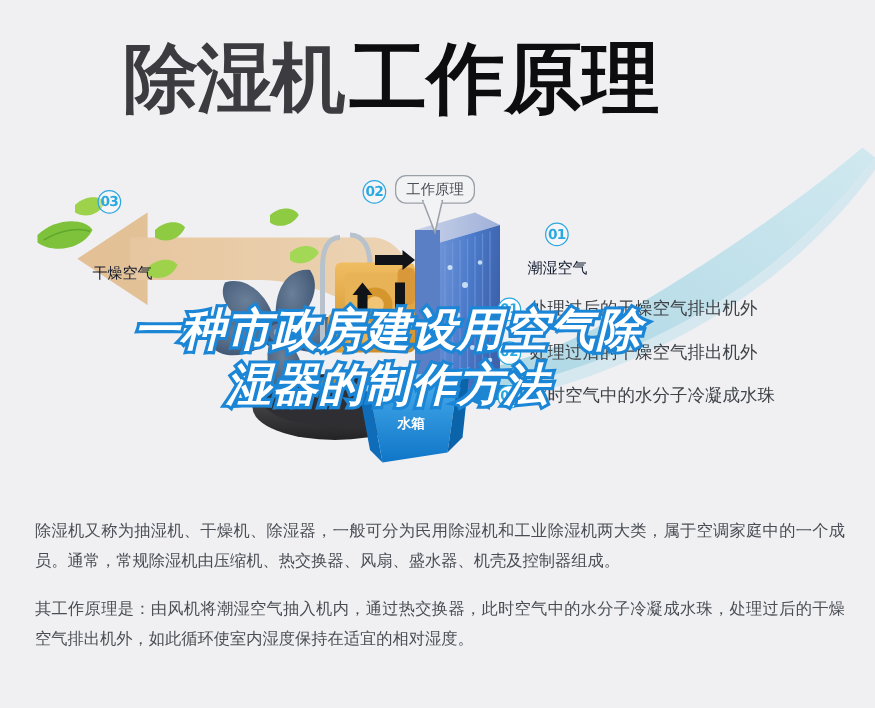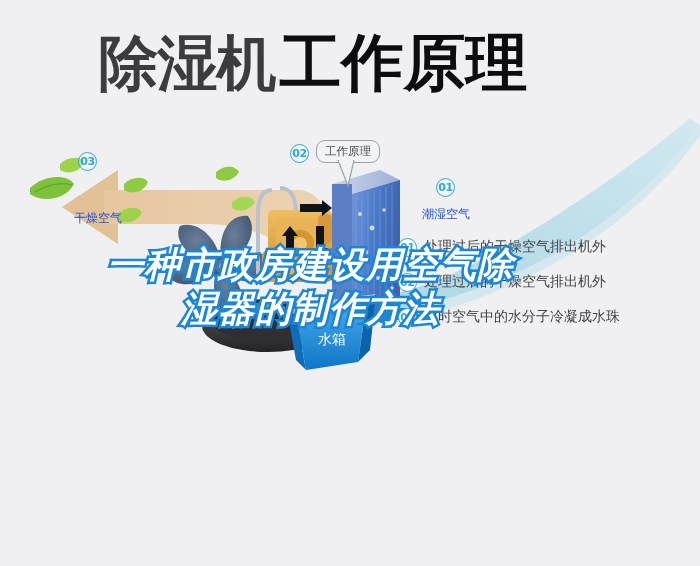--- a/index.html
+++ b/index.html
@@ -23,38 +23,38 @@
   .title-b{
     font-size:62px;line-height:1;color:#0d0d10;font-weight:700;
     letter-spacing:0px;margin-left:4px;
   }
 
   
   .diagram{position:absolute;left:0;top:118px;width:700px;height:278px;overflow:hidden;}
   .diagram svg{position:absolute;left:0;top:0;}
 
   .dg-label{
-    position:absolute;font-size:12px;color:#1d4ed8;
+    position:absolute;font-size:12px;color:#0f172a;
     white-space:nowrap;font-family:"DejaVu Sans","Liberation Sans",sans-serif;
   }
   .badge{
     position:absolute;width:19px;height:19px;border-radius:50%;
     border:1.6px solid #2aa8e0;color:#2aa8e0;
     font-size:11px;font-weight:700;
     display:flex;align-items:center;justify-content:center;
     background:rgba(255,255,255,.35);
     box-sizing:border-box;letter-spacing:-.5px;
   }
   .callout{
     position:absolute;border:1.4px solid #9aa0a8;border-radius:9px;
     background:#f2f3f5;color:#4a4f55;font-size:11.5px;
     padding:3px 8px;white-space:nowrap;
   }
   .tank-label{
-    position:absolute;color:#ffffff;font-size:14px;white-space:nowrap;
+    position:absolute;color:#ffffff;font-size:11px;white-space:nowrap;font-weight:bold;
   }
 
   
   .steps{position:absolute;left:398px;top:236px;width:300px;}
   .step{display:flex;align-items:center;margin-bottom:13px;height:22px;}
   .step .num{
     width:19px;height:19px;border-radius:50%;flex:0 0 19px;
     border:1.6px solid #2aa8e0;color:#2aa8e0;background:#fff;
     font-size:10.5px;font-weight:700;
     display:flex;align-items:center;justify-content:center;box-sizing:border-box;
@@ -257,14 +257,18 @@
       <div class="num">03</div>
       <div class="txt">此时空气中的水分子冷凝成水珠</div>
     </div>
   </div>
 
   <div class="overlay">
     <div>一种市政房建设用空气除</div>
     <div>湿器的制作方法</div>
   </div>
 
+  <div class="body-text">
+    <p>除湿机又称为抽湿机、干燥机、除湿器，一般可分为民用除湿机和工业除湿机两大类，属于空调家庭中的一个成员。通常，常规除湿机由压缩机、热交换器、风扇、盛水器、机壳及控制器组成。</p>
+    <p>其工作原理是：由风机将潮湿空气抽入机内，通过热交换器，此时空气中的水分子冷凝成水珠，处理过后的干燥空气排出机外，如此循环使室内湿度保持在适宜的相对湿度。</p>
+  </div>
 
 </div>
 
 </body></html>

